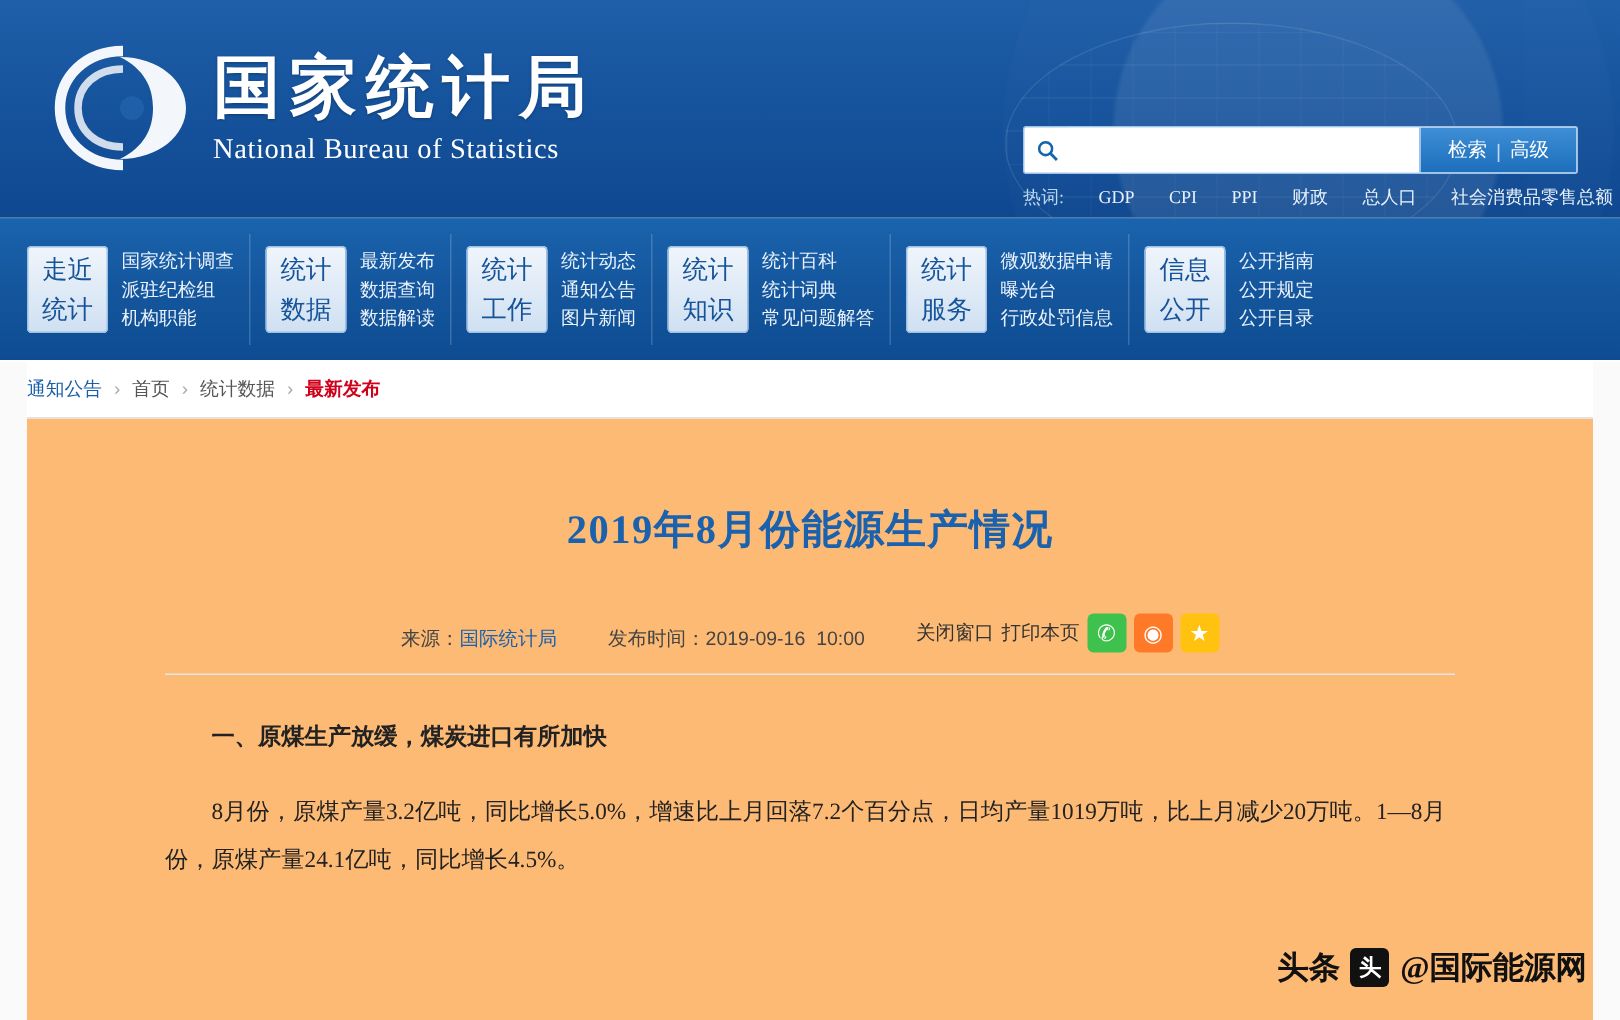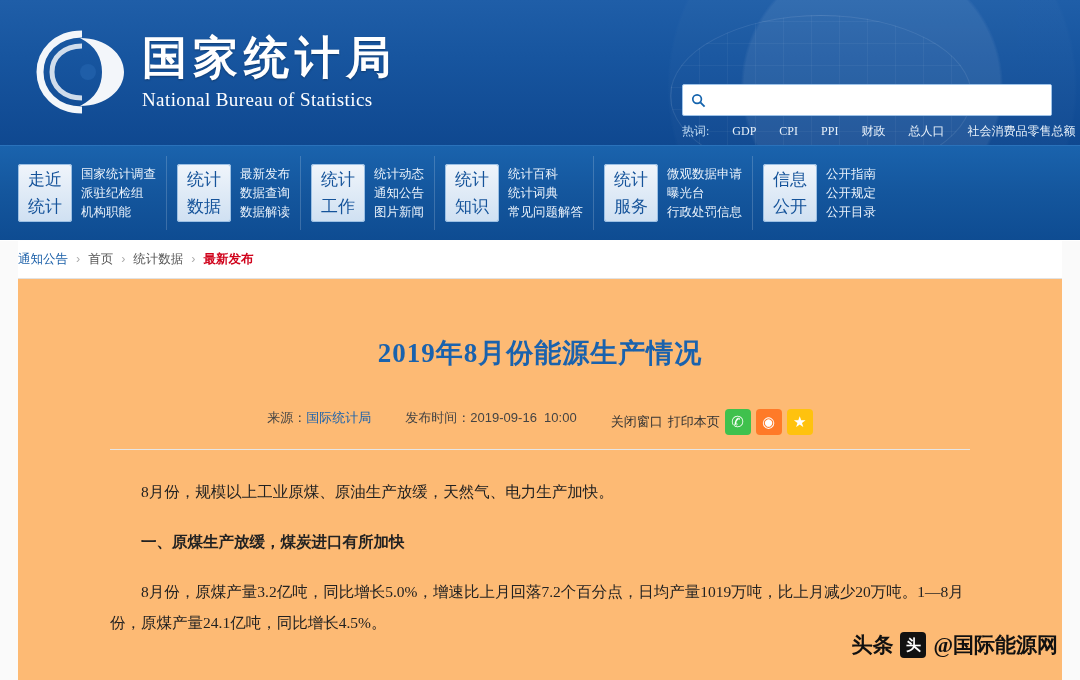--- a/index.html
+++ b/index.html
@@ -210,21 +210,21 @@
     color: #1a62ad;
     font-family: "Liberation Serif", serif;
     font-weight: bold;
     font-size: 27px;
     padding-top: 56px;
     letter-spacing: 1px;
   }
   .meta-row {
     margin-top: 38px;
     display: flex;
-    align-items: flex-start;
+    align-items: flex-end;
     justify-content: center;
     gap: 34px;
     font-size: 13px;
     color: #444;
     padding-bottom: 14px;
     border-bottom: 1px solid #e6e6e6;
   }
   .meta-src a { color: #1a62ad; text-decoration: none; }
   .meta-actions {
     display: flex;
@@ -314,20 +314,25 @@
 
     <div class="search-area">
       <div class="search-box">
         <div class="search-icon">
           <svg width="15" height="15" viewBox="0 0 16 16">
             <circle cx="6.5" cy="6.5" r="4.6" fill="none" stroke="#1463ad" stroke-width="1.8"></circle>
             <line x1="10" y1="10" x2="14.5" y2="14.5" stroke="#1463ad" stroke-width="2"></line>
           </svg>
         </div>
         <input class="search-input" type="text" value="" placeholder="" style="">
+        <div class="search-btn">
+          <span>检索</span>
+          <span class="sep">|</span>
+          <span>高级</span>
+        </div>
       </div>
       <div class="hot-row">
         <span class="hot-label">热词:</span>
         <a href="#">GDP</a>
         <a href="#">CPI</a>
         <a href="#">PPI</a>
         <a href="#">财政</a>
         <a href="#">总人口</a>
         <a href="#">社会消费品零售总额</a>
       </div>
@@ -435,21 +440,20 @@
       <div class="meta-actions">
         <span class="txt">关闭窗口</span>
         <span class="txt">打印本页</span>
         <span class="share-ico ico-wechat">✆</span>
         <span class="share-ico ico-weibo">◉</span>
         <span class="share-ico ico-star">★</span>
       </div>
     </div>
 
     <div class="body-text">
-      <p>8月份，规模以上工业原煤、原油生产放缓，天然气、电力生产加快。</p>
       <p class="sub">一、原煤生产放缓，煤炭进口有所加快</p>
       <p>8月份，原煤产量3.2亿吨，同比增长5.0%，增速比上月回落7.2个百分点，日均产量1019万吨，比上月减少20万吨。1—8月份，原煤产量24.1亿吨，同比增长4.5%。</p>
     </div>
   </div>
 
   <div class="watermark">
     <span>头条</span>
     <span class="wm-logo">头</span>
     <span>@国际能源网</span>
   </div>

